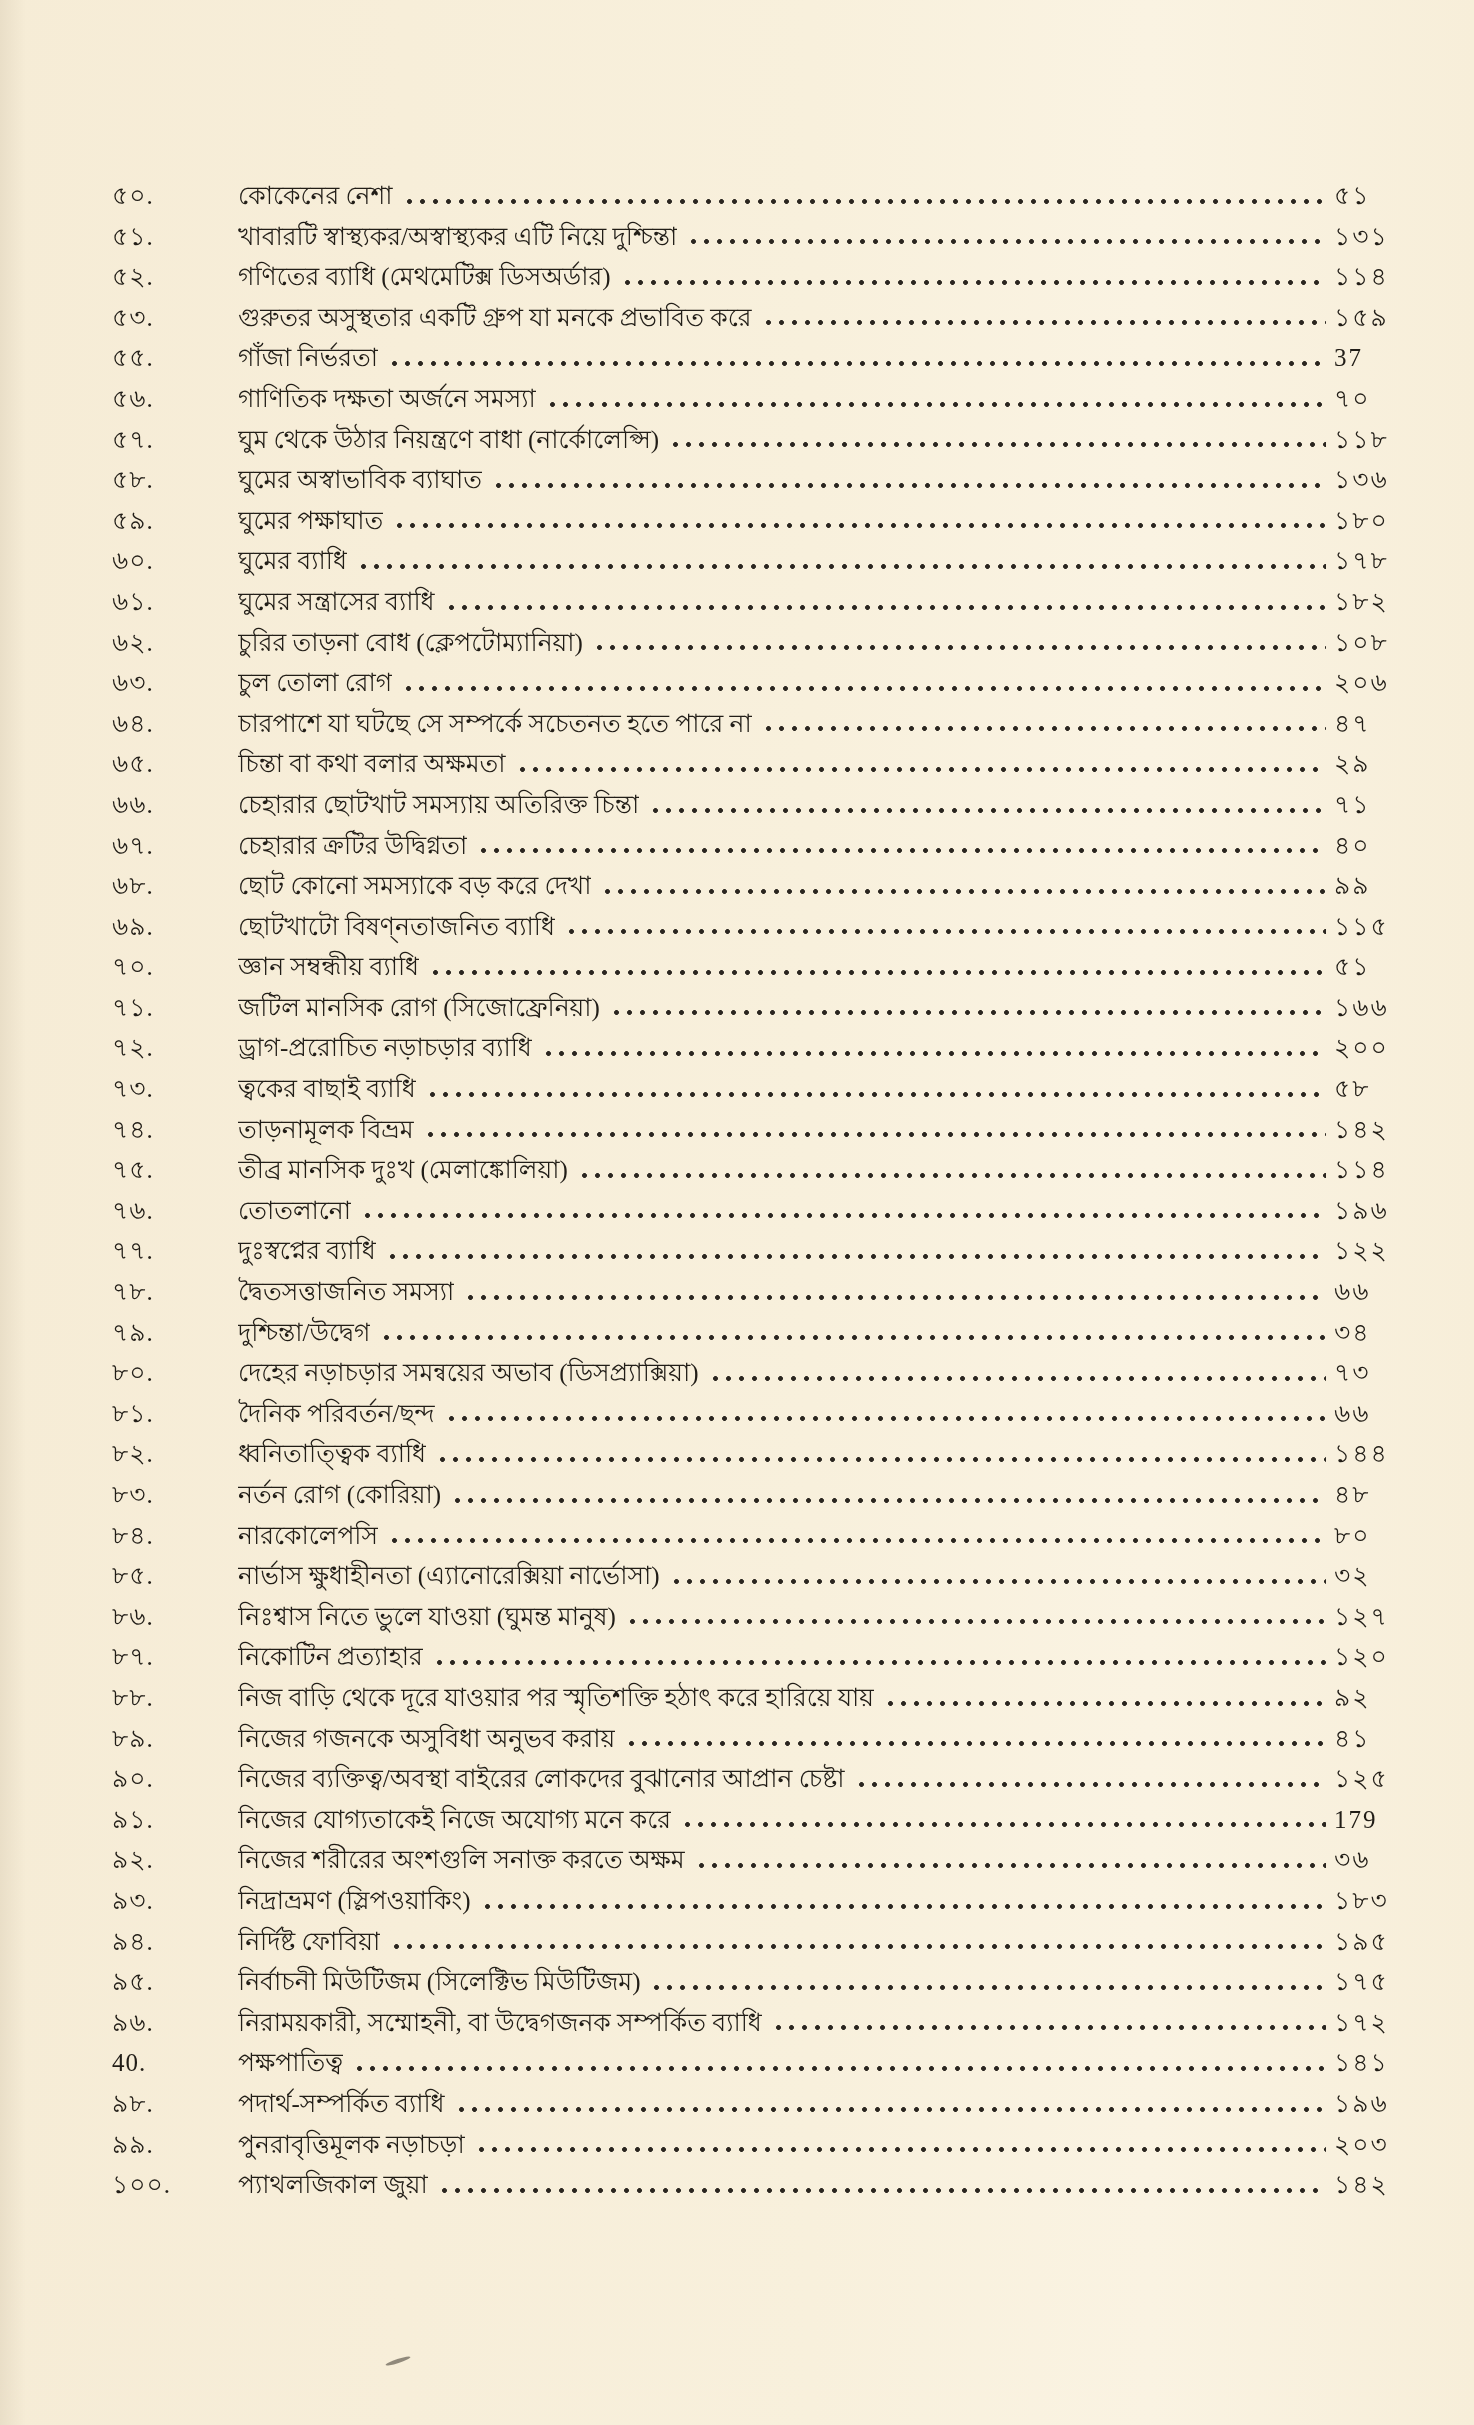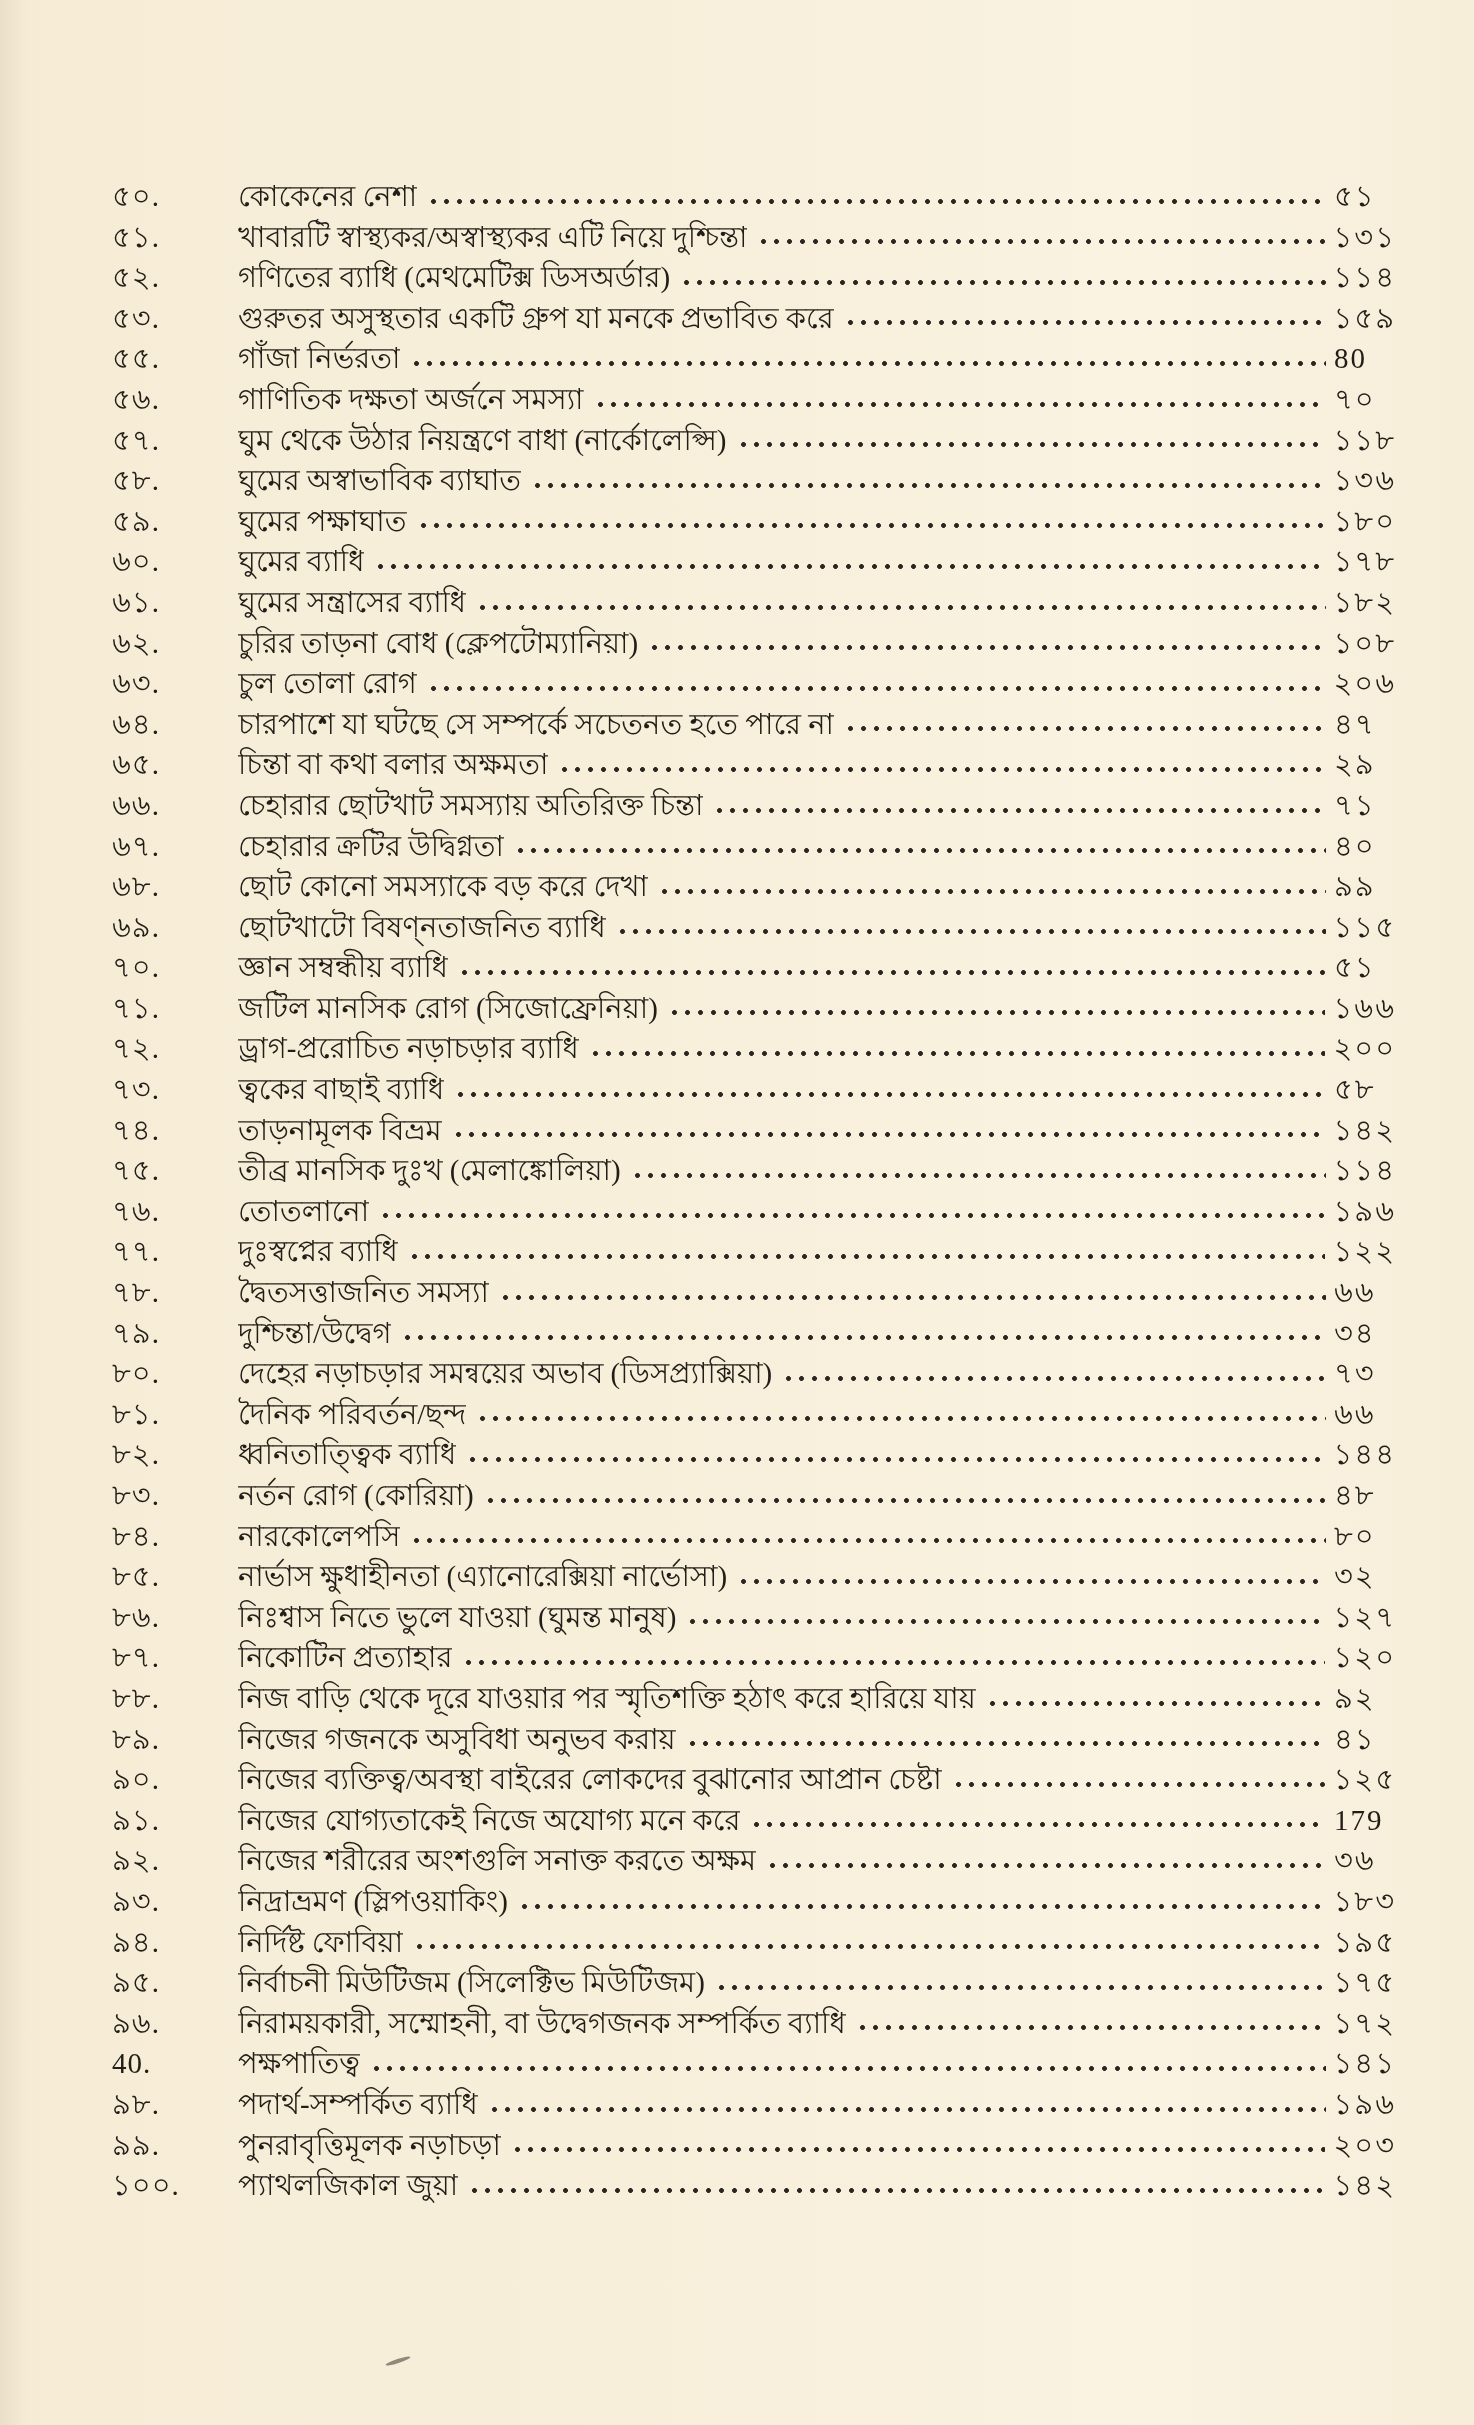--- a/index.html
+++ b/index.html
@@ -22,21 +22,21 @@
   .toc {
     position: absolute;
     top: 176px;
     left: 112px;
     right: 78px;
   }
   .row {
     display: flex;
     align-items: baseline;
     height: 40.6px;
-    font-size: 29px;
+    font-size: 25px;
     line-height: 40.6px;
     white-space: nowrap;
   }
   .num {
     flex: 0 0 126px;
     text-align: left;
     letter-spacing: 1px;
   }
   .title {
     flex: 0 0 auto;
@@ -110,21 +110,21 @@
     <span class="title">গুরুতর অসুস্থতার একটি গ্রুপ যা মনকে প্রভাবিত করে</span>
     <span class="leader"></span>
     <span class="pagenum">১৫৯</span>
   </div>
 
 
   <div class="row">
     <span class="num">৫৫.</span>
     <span class="title">গাঁজা নির্ভরতা</span>
     <span class="leader"></span>
-    <span class="pagenum">80</span>
+    <span class="pagenum">37</span>
   </div>
 
   <div class="row">
     <span class="num">৫৬.</span>
     <span class="title">গাণিতিক দক্ষতা অর্জনে সমস্যা</span>
     <span class="leader"></span>
     <span class="pagenum">৭০</span>
   </div>
 
   <div class="row">

